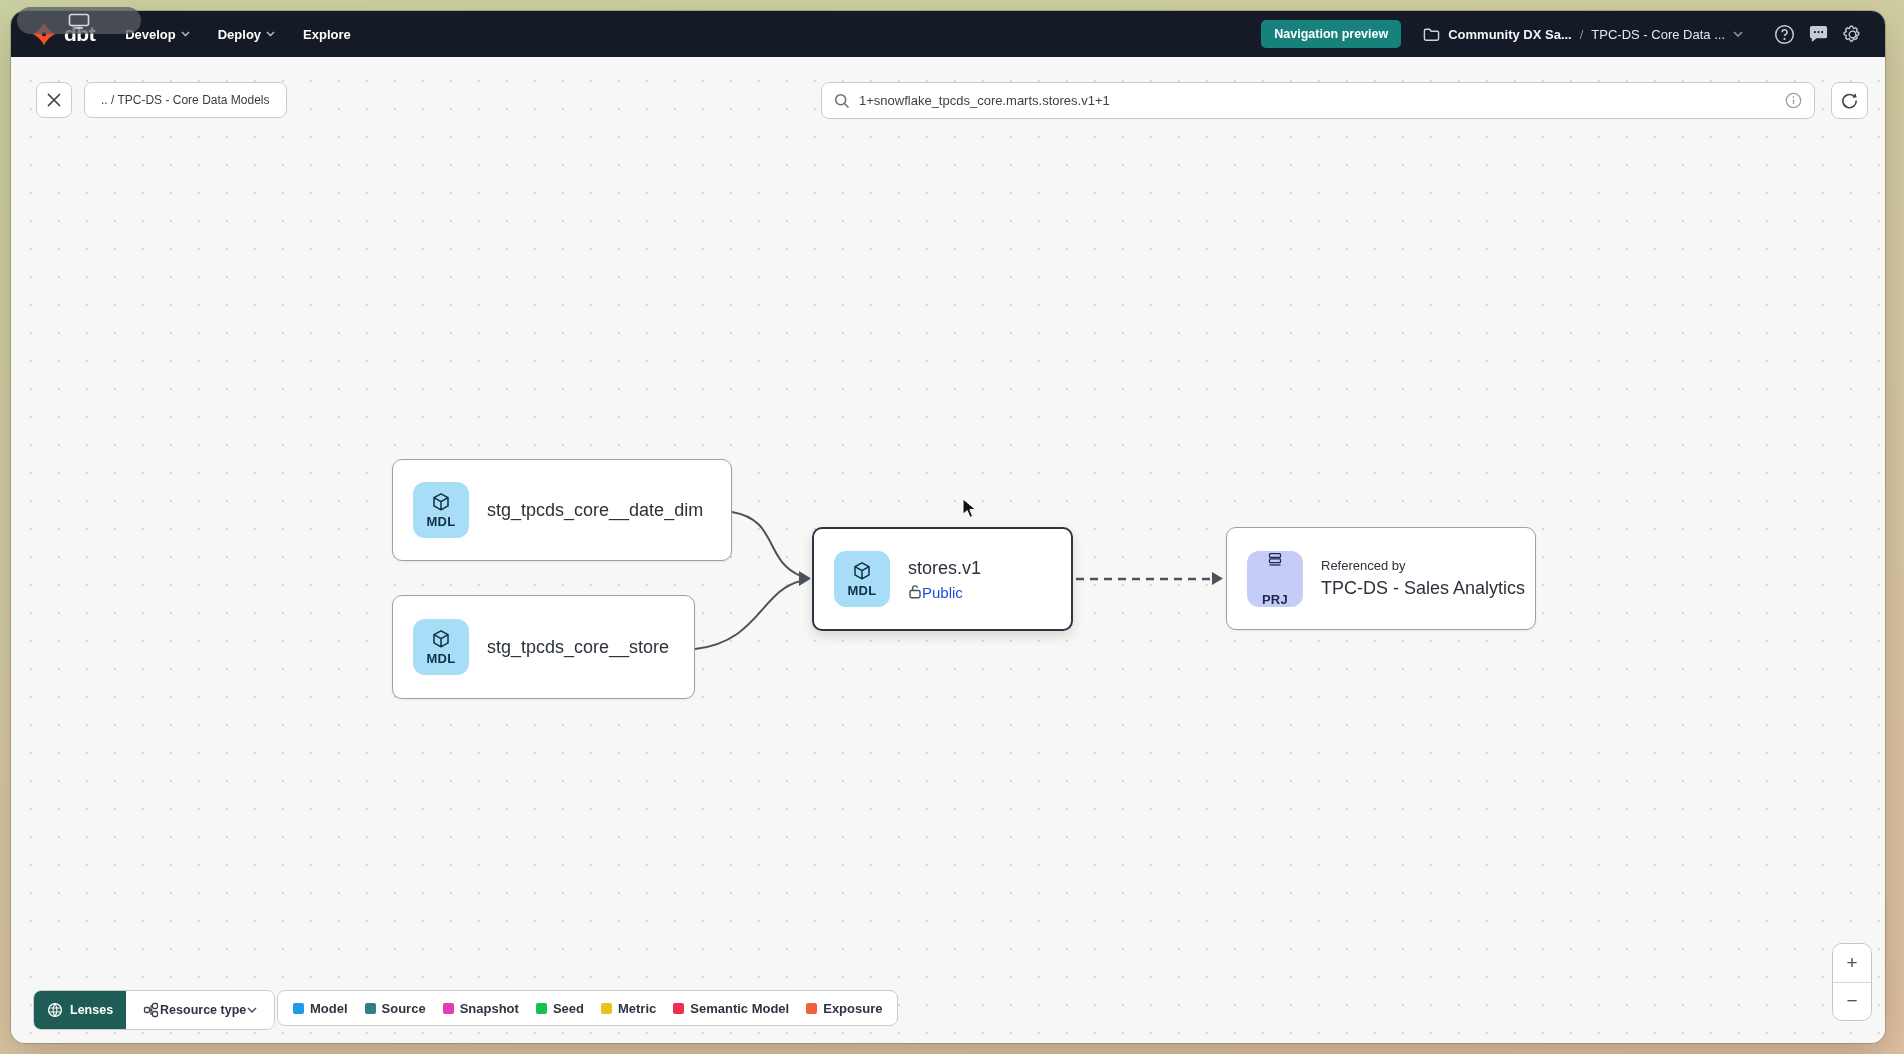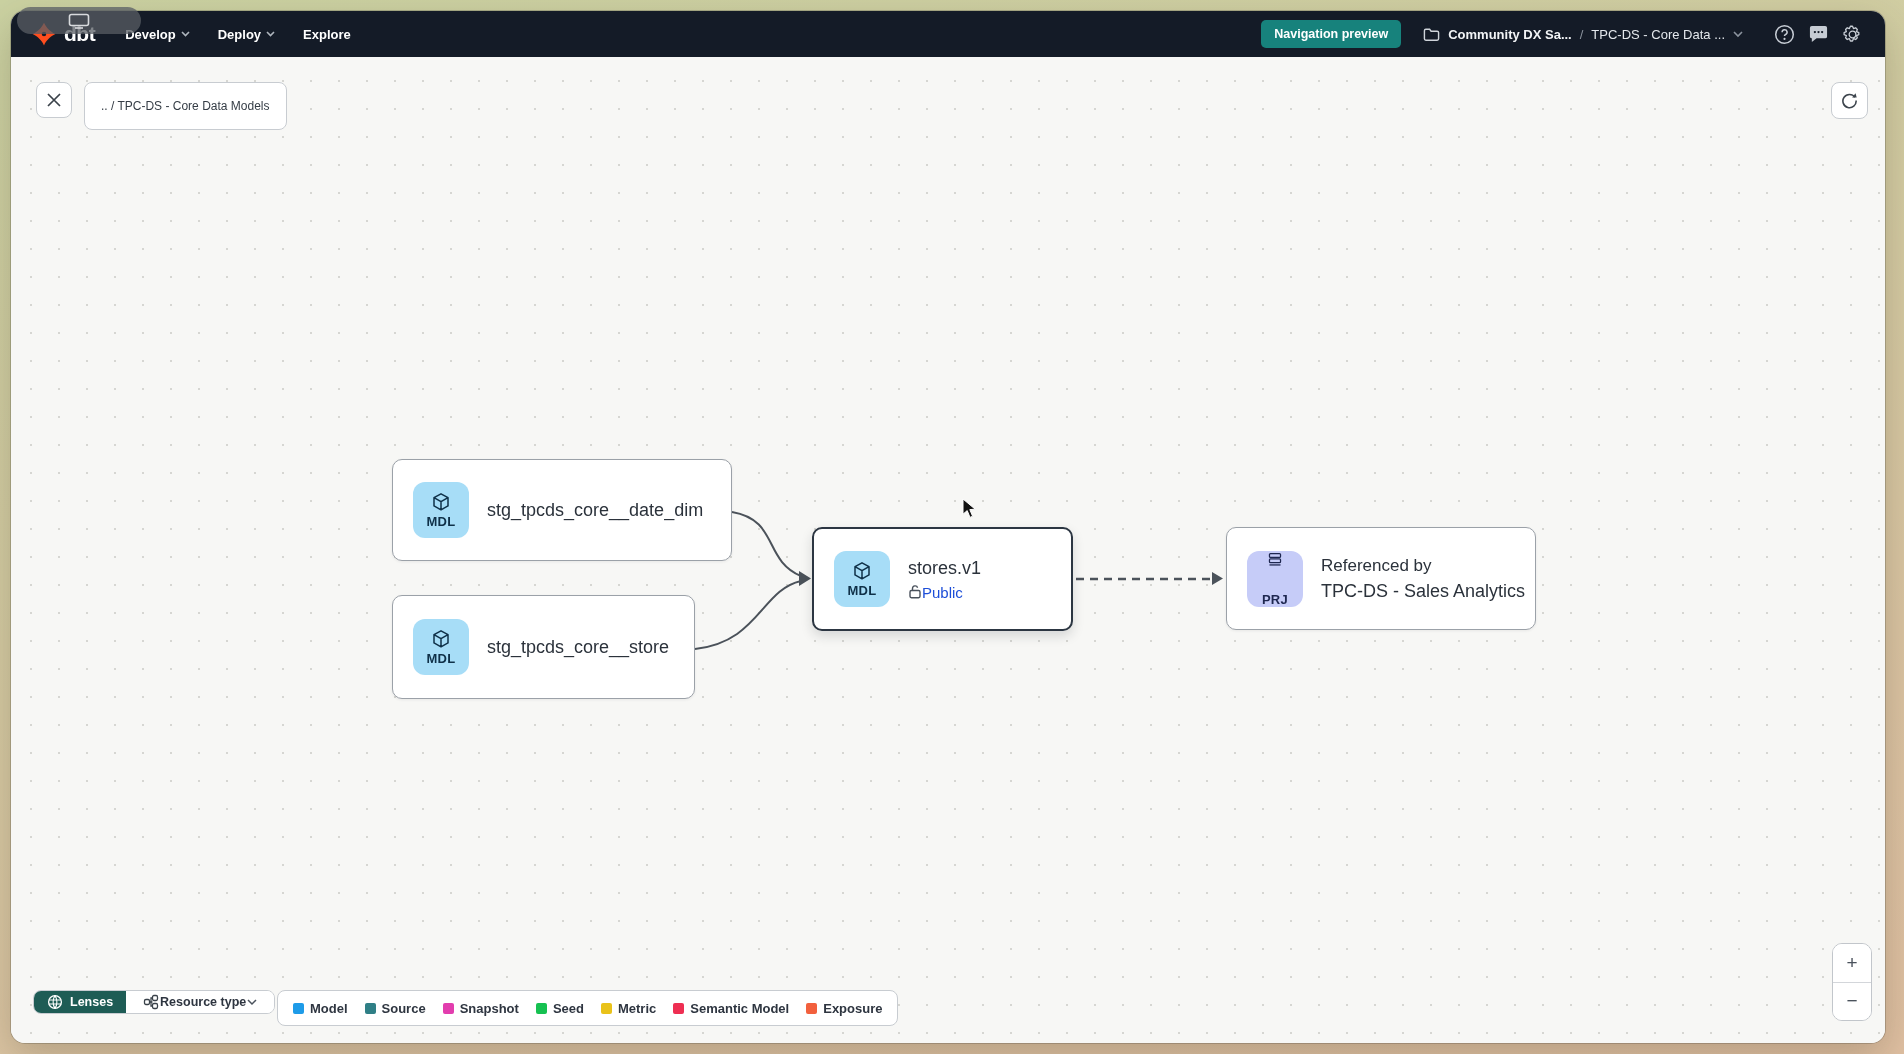--- a/index.html
+++ b/index.html
@@ -36,21 +36,21 @@
     background-size:28px 28px; background-position:6px 10px;
   }
   .edges { position:absolute; left:0; top:0; width:100%; height:100%; pointer-events:none; }
   
   .tool-btn {
     position:absolute; width:36px; height:36px; background:#fff; border:1px solid #c8ccd1;
     border-radius:8px; display:flex; align-items:center; justify-content:center; cursor:pointer;
   }
   .close-btn { left:25px; top:25px; }
   .back-chip {
-    position:absolute; left:73px; top:25px; height:48px; background:#fff; border:1px solid #c8ccd1;
+    position:absolute; left:73px; top:25px; height:36px; background:#fff; border:1px solid #c8ccd1;
     border-radius:8px; display:flex; align-items:center; padding:16px 16px; font-size:12px; color:#343c45; cursor:pointer; white-space:nowrap;
   }
   .search-bar {
     position:absolute; left:810px; top:25px; width:994px; height:37px; background:#fff;
     border:1px solid #c8ccd1; border-radius:8px; display:flex; align-items:center; padding:0 12px; gap:9px;
   }
   .search-bar input {
     flex:1; border:none; outline:none; font-size:13px; color:#3a424a; background:transparent;
     font-family:"Liberation Sans", sans-serif;
   }
@@ -65,24 +65,24 @@
   .badge {
     width:56px; height:56px; border-radius:12px; flex:none;
     display:flex; flex-direction:column; align-items:center; justify-content:center; gap:2px;
   }
   .badge.mdl { background:#a7ddf7; color:#0f3048; }
   .badge.prj { background:#c6ccf8; color:#1e2750;gap:24px; }
   .badge-code { font-size:13px; font-weight:700; letter-spacing:.3px; }
   .node-label { font-size:18px; font-weight:500; color:#2b323b; white-space:nowrap; }
   .node-col { display:flex; flex-direction:column; gap:5px; }
   .node-sub { display:flex; align-items:flex-start; gap:0; font-size:15px; color:#1d4ed8; }
-  .node-overlabel { font-size:17px; color:#2b323b; }
+  .node-overlabel { font-size:13px; color:#2b323b; }
   
   .lens-group {
-    position:absolute; left:22px; top:933px; height:24px; display:flex; align-items:stretch;
+    position:absolute; left:22px; top:933px; height:40px; display:flex; align-items:stretch;
     border:1px solid #c8ccd1; border-radius:8px; overflow:hidden; background:#fff;
   }
   .lenses-btn { display:flex; align-items:center; gap:7px; background:#1e5c55; color:#fff; font-size:12.5px; font-weight:700; padding:0 13px; cursor:pointer; }
   .resource-btn { display:flex; align-items:center; gap:1px; background:#fff; color:#2e3540; font-size:12.5px; font-weight:600; padding:0 17px; cursor:pointer; }
   .legend {
     position:absolute; left:266px; top:933px; height:36px; background:#fff; border:1px solid #c8ccd1;
     border-radius:8px; display:flex; align-items:center; gap:17px; padding:0 15px;
   }
   .legend-item { display:flex; align-items:center; gap:6px; }
   .legend-swatch { width:11px; height:11px; border-radius:2px; flex:none; }
@@ -174,20 +174,32 @@
         <line x1="1065" y1="522" x2="1200" y2="522" stroke="#4b525a" stroke-width="2.4" stroke-dasharray="8 6"></line>
         <polygon points="1201,515 1212,521.5 1201,528" fill="#4b525a"></polygon>
       </svg>
 
       <div class="tool-btn close-btn">
         <svg width="14" height="14" viewBox="0 0 14 14">
           <path d="M1 1 L13 13 M13 1 L1 13" stroke="#3a424a" stroke-width="1.7"></path>
         </svg>
       </div>
       <div class="back-chip">.. / TPC-DS - Core Data Models</div>
+      <div class="search-bar">
+        <svg width="16" height="16" viewBox="0 0 16 16">
+          <circle cx="6.7" cy="6.7" r="5" fill="none" stroke="#6b737b" stroke-width="1.6"></circle>
+          <line x1="10.5" y1="10.5" x2="14.5" y2="14.5" stroke="#6b737b" stroke-width="1.6"></line>
+        </svg>
+        <input type="text" value="1+snowflake_tpcds_core.marts.stores.v1+1" style="">
+        <svg width="17" height="17" viewBox="0 0 18 18">
+          <circle cx="9" cy="9" r="7.6" fill="none" stroke="#9aa1a8" stroke-width="1.4"></circle>
+          <line x1="9" y1="8" x2="9" y2="12.6" stroke="#9aa1a8" stroke-width="1.5"></line>
+          <circle cx="9" cy="5.4" r="1" fill="#9aa1a8"></circle>
+        </svg>
+      </div>
       <div class="tool-btn refresh-btn">
         <svg width="17" height="17" viewBox="0 0 18 18">
           <path d="M14.7 5.5 A7 7 0 1 0 16 9" fill="none" stroke="#3e464e" stroke-width="1.7"></path>
           <polygon points="11.8,5.8 16.6,5.8 15.4,1.4" fill="#3e464e"></polygon>
         </svg>
       </div>
 
       <div class="node" style="left:381px; top:402px; width:340px; height:102px;">
         <div class="badge mdl" style="background: rgb(167, 221, 247);">
           <svg width="20" height="20" viewBox="0 0 20 20">

